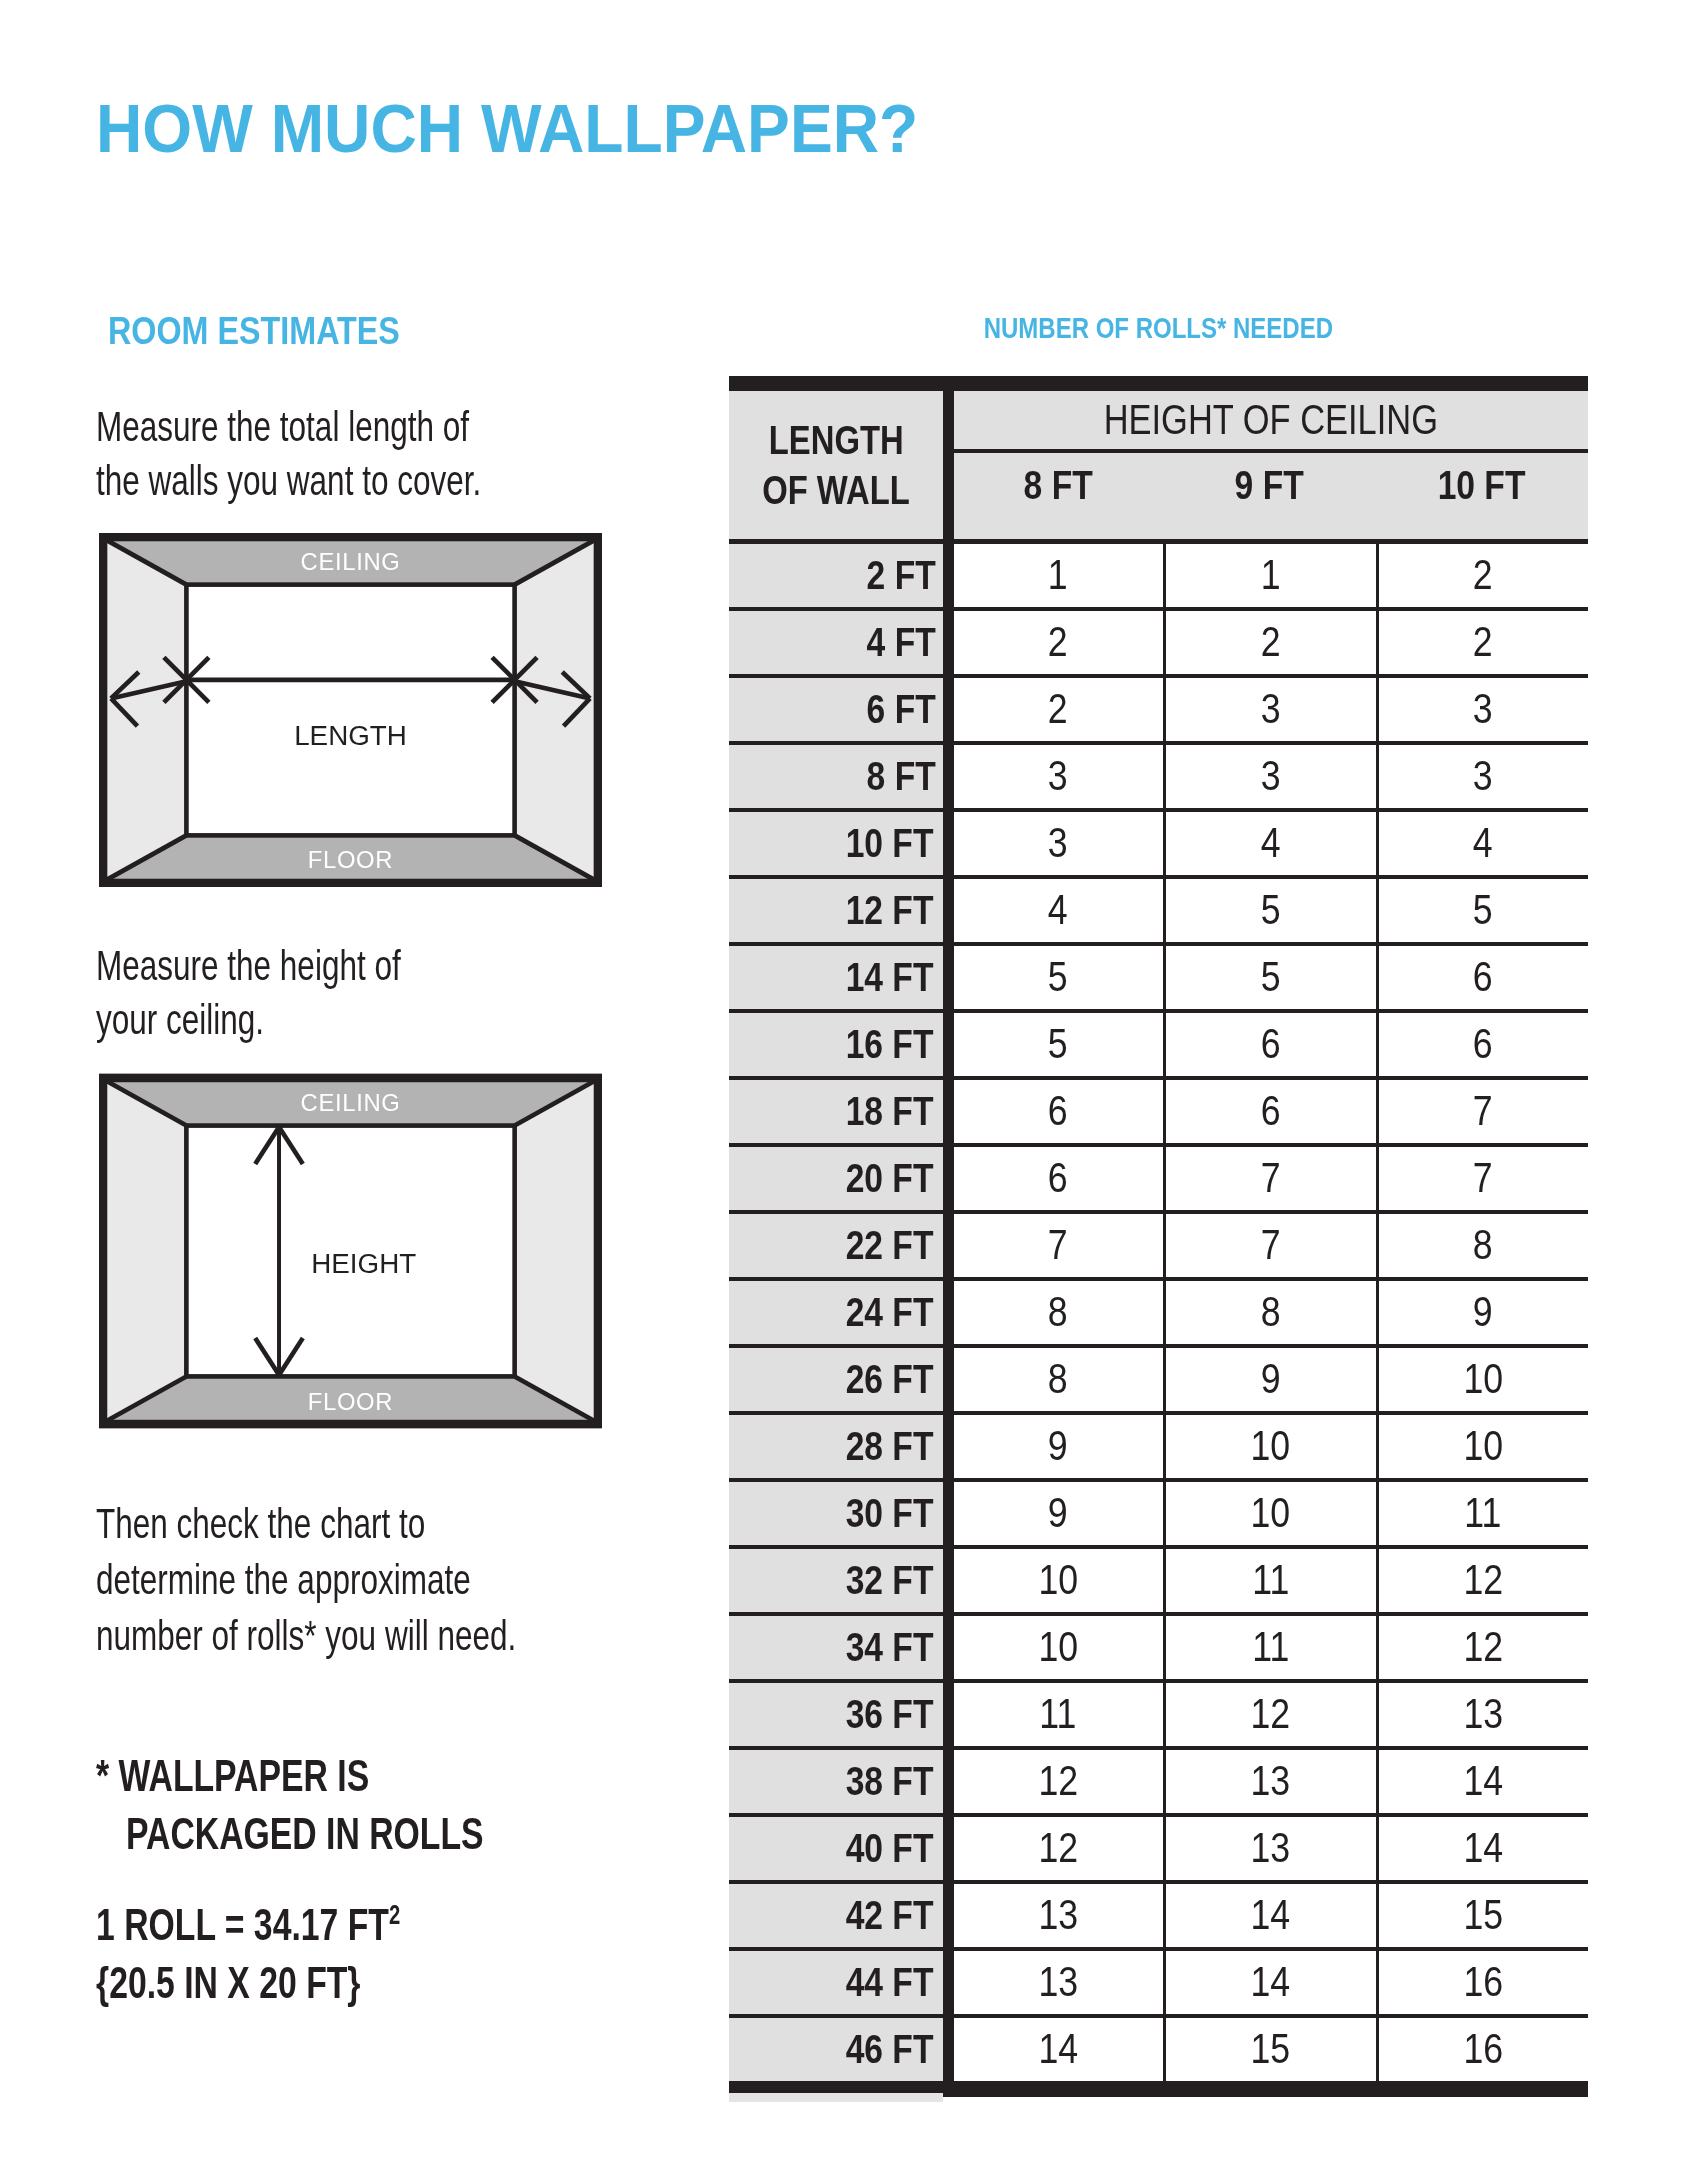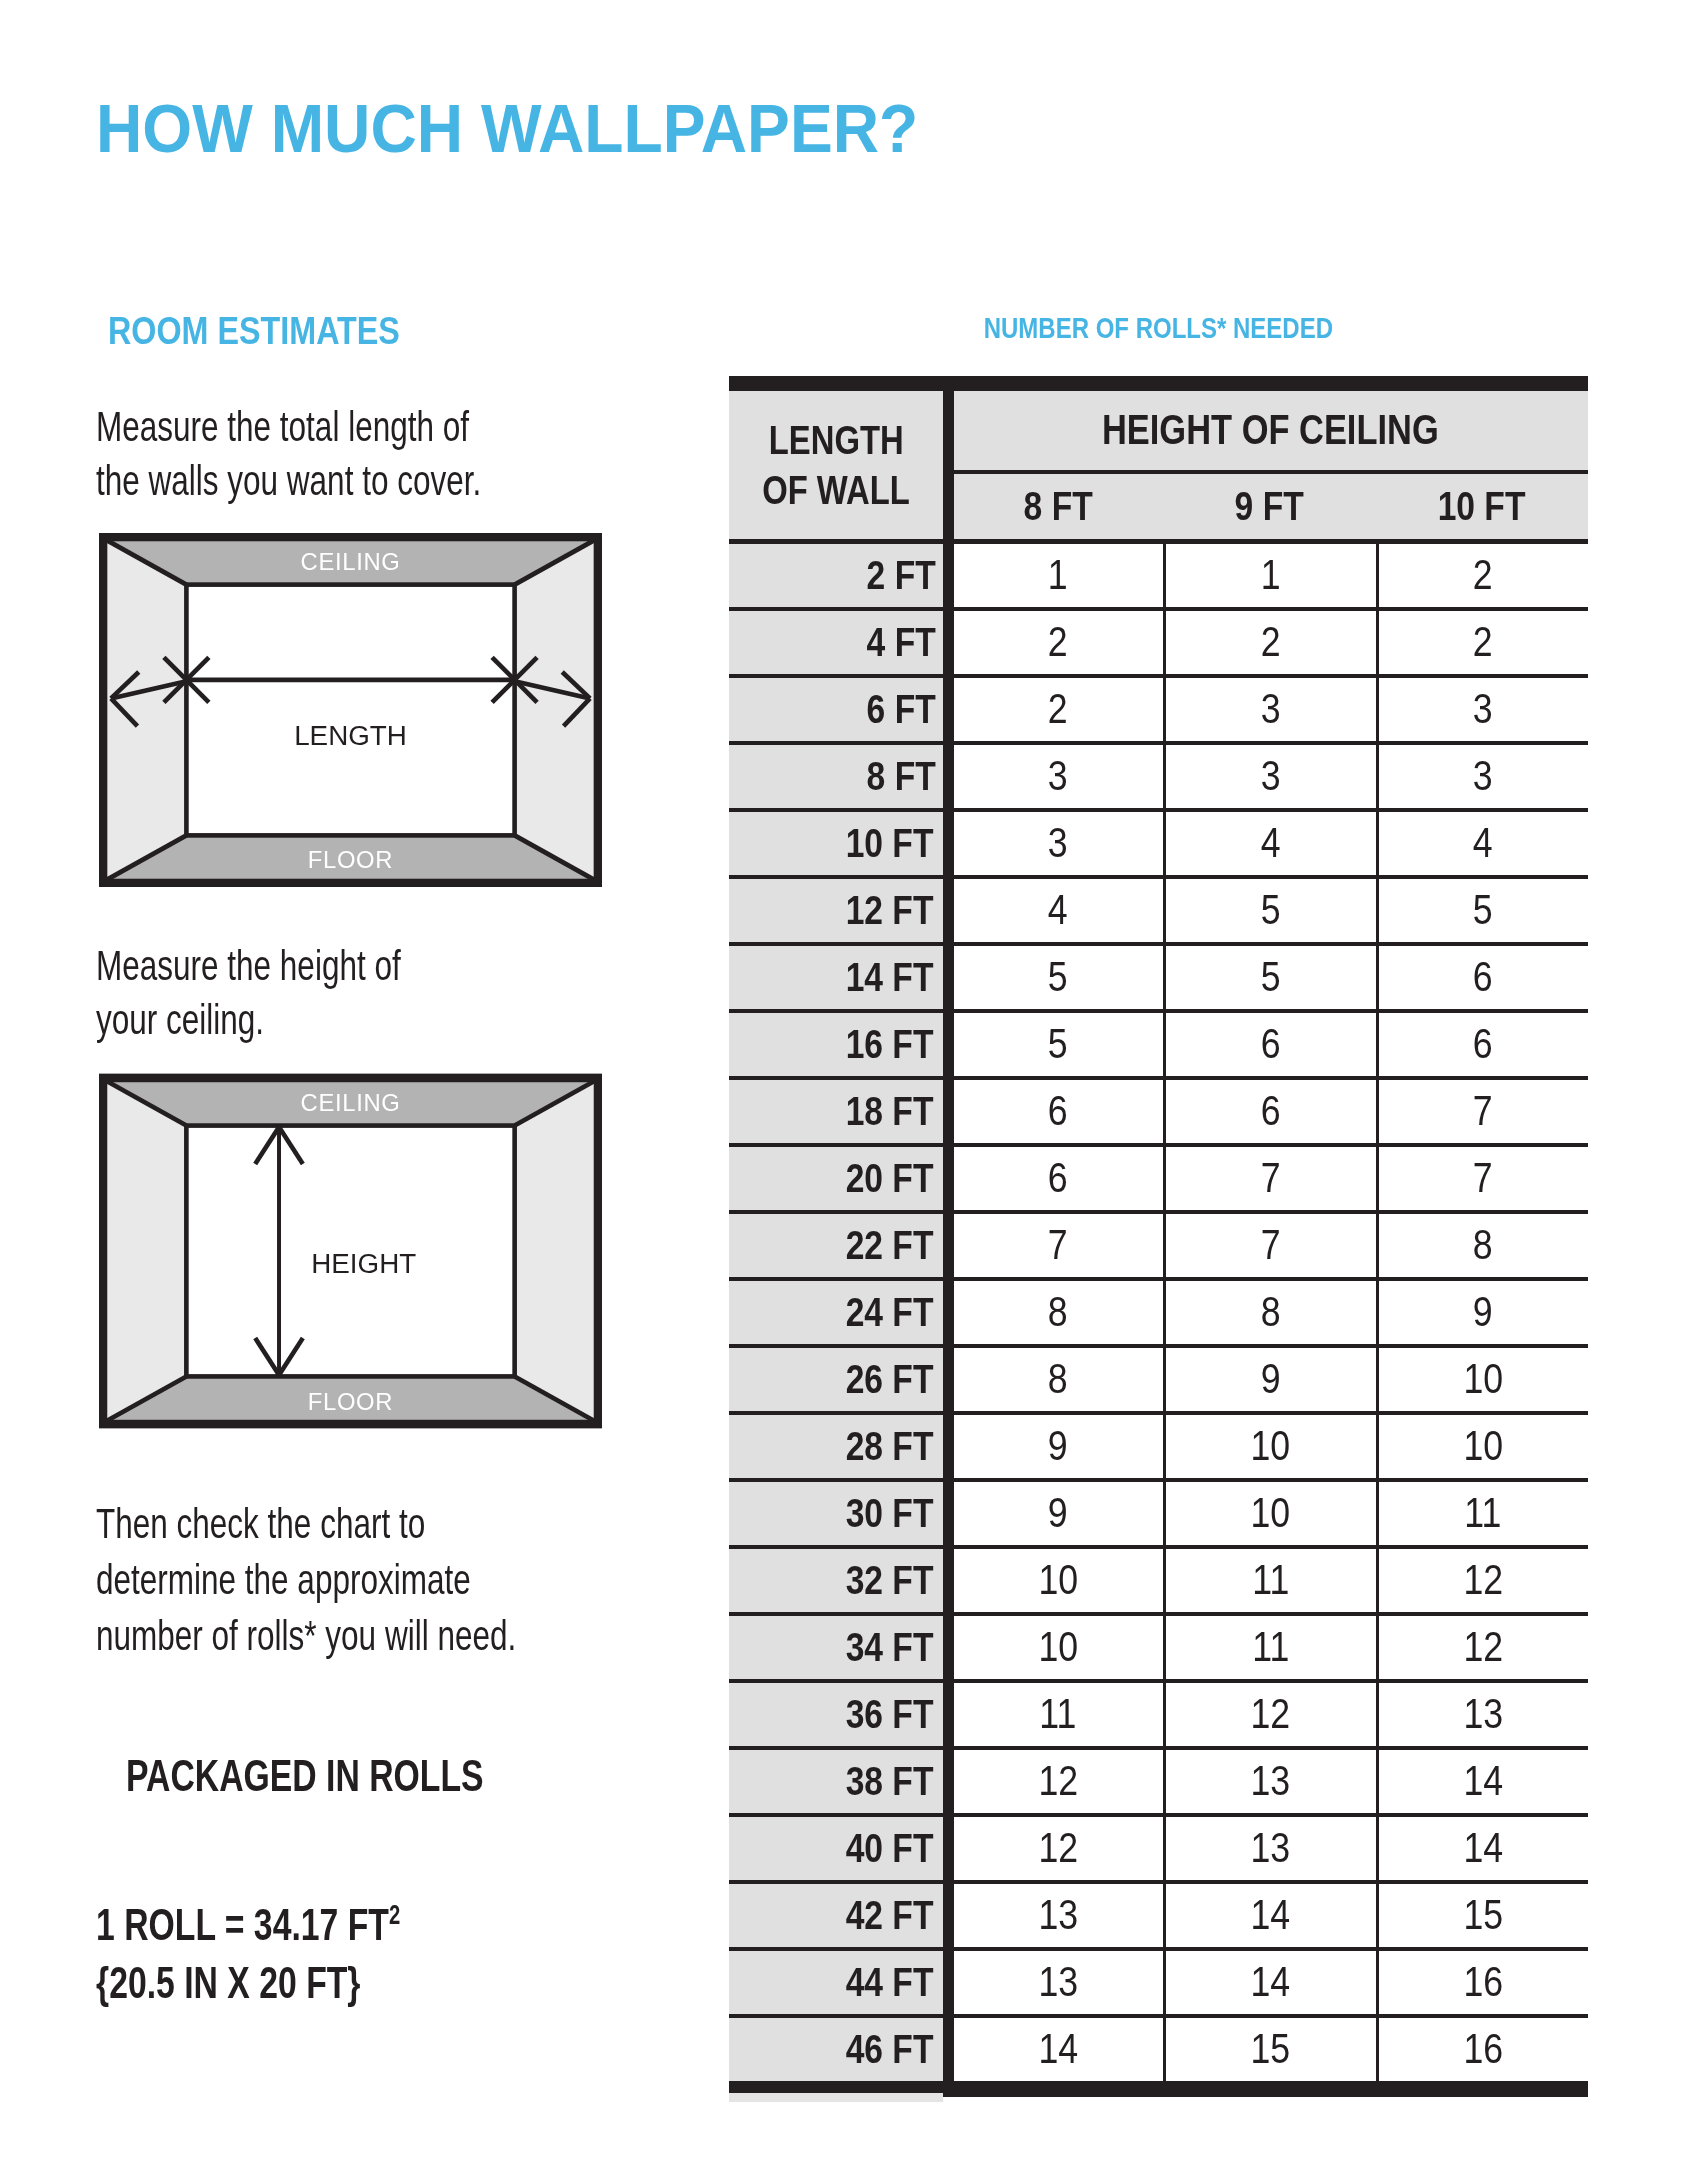--- a/index.html
+++ b/index.html
@@ -33,21 +33,21 @@
 
   
   #rolls-heading{left:729px;top:311px;width:859px;text-align:center;font-size:30px;font-weight:bold;color:var(--accent);}
   #rolls-heading .c{display:inline-block;transform:scaleX(0.80);transform-origin:50% 50%;white-space:nowrap;}
   #table-wrap{left:729px;top:376px;width:859px;height:1717px;}
   #table-topbar{height:14.6px;background:var(--ink);}
   #thead{display:flex;height:153px;box-sizing:border-box;border-bottom:5.3px solid var(--ink);}
   .thead-col1{width:214px;background:var(--tgray);display:flex;flex-direction:column;align-items:center;justify-content:center;font-size:40px;font-weight:bold;line-height:50px;}
   .tdiv{width:10.6px;background:var(--ink);flex:none;}
   .thead-data{width:634px;background:var(--tgray);display:flex;flex-direction:column;}
-  .group-h{height:83px;box-sizing:border-box;border-bottom:4.6px solid var(--ink);display:flex;align-items:center;justify-content:center;font-size:42px;font-weight:bold;}
+  .group-h{height:62px;box-sizing:border-box;border-bottom:4.6px solid var(--ink);display:flex;align-items:center;justify-content:center;font-size:42px;font-weight:normal;}
   .subhead{height:65px;display:flex;}
   .subhead .sh{display:flex;align-items:center;justify-content:center;font-size:41px;font-weight:bold;}
   .sh0{width:209px;}.sh1{width:213px;}.sh2{width:212px;}
   .trow{display:flex;height:67px;box-sizing:border-box;border-bottom:4px solid var(--ink);}
   .tlabel{width:214px;background:var(--tgray);display:flex;align-items:center;justify-content:flex-end;font-size:41px;font-weight:bold;}
   .tcell{background:#fff;display:flex;align-items:center;justify-content:center;font-size:42px;box-sizing:border-box;}
   .tcell0{width:209px;}
   .tcell1{width:213px;border-left:3.3px solid var(--ink);}
   .tcell2{width:212px;border-left:3.3px solid var(--ink);}
   #table-botbar{height:12px;background:var(--ink);}
@@ -134,20 +134,21 @@
     </svg>
   </div>
 
   <div id="para3" class="abs para" style="top:1497px;">
     <div class="line"><span class="cx">Then check the chart to</span></div>
     <div class="line"><span class="cx">determine the approximate</span></div>
     <div class="line"><span class="cx">number of rolls* you will need.</span></div>
   </div>
 
   <div class="abs footnote" style="top:1747px;">
+    <div><span class="cx">* WALLPAPER IS</span></div>
     <div class="indent"><span class="cx">PACKAGED IN ROLLS</span></div>
   </div>
 
   <div class="abs footnote" style="top:1886px;">
     <div><span class="cx"><span>1 ROLL = 34.17 FT</span><sup>2</sup></span></div>
     <div><span class="cx">{20.5 IN X 20 FT}</span></div>
   </div>
 
   <div id="rolls-heading" class="abs">
     <span class="c">NUMBER OF ROLLS* NEEDED</span>

